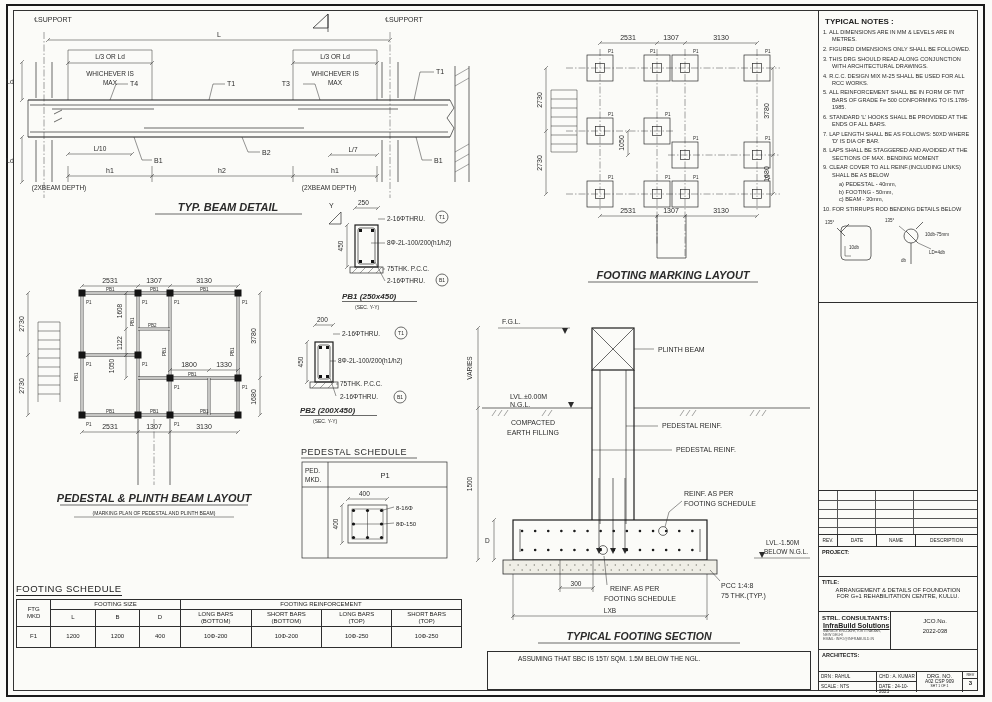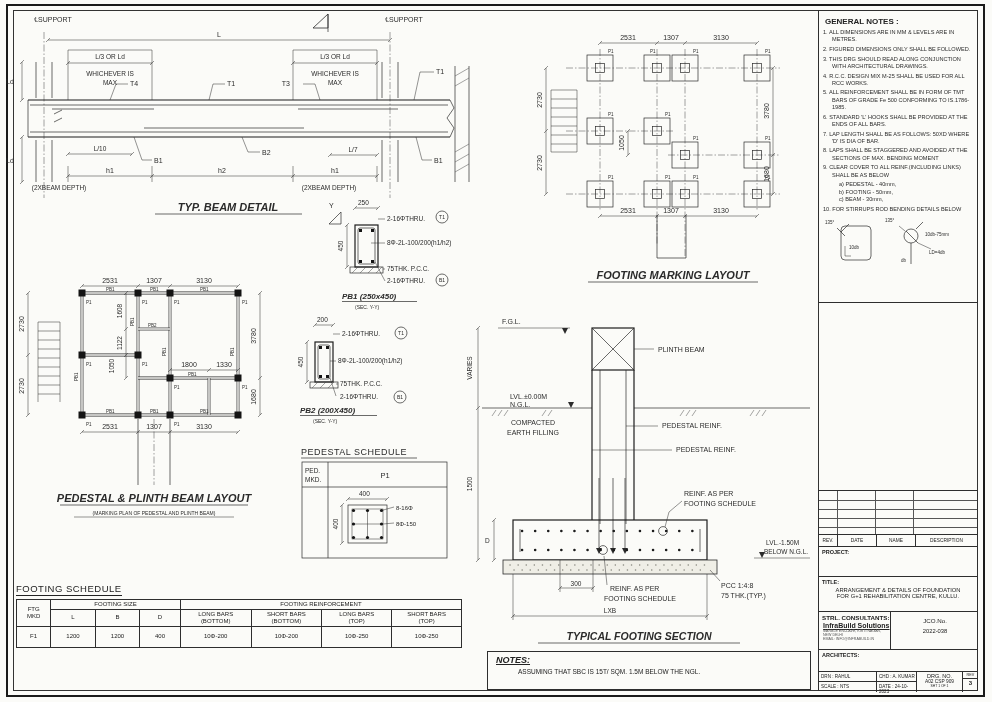--- a/index.html
+++ b/index.html
@@ -609,26 +609,25 @@
         <td>10Φ-200</td>
         <td>10Φ-200</td>
         <td>10Φ-250</td>
         <td>10Φ-250</td>
       </tr>
     </tbody>
       </table>
   </div>
 
   <div class="box" style="left:487px;top:651px;width:324px;height:39px;border-width:1.2px">
-    <div class="t8 b i underl" style="font-size:9px;margin:3px 0 0 8px">NOTES:</div>
     <div style="font-size:6.5px;margin:3px 0 0 30px">ASSUMING THAT SBC IS 15T/ SQM. 1.5M BELOW THE NGL.</div>
   </div>
 
   <div class="box" style="left:818px;top:10px;width:160px;height:293px;padding:2px 4px;overflow:hidden">
-    <div class="gn-title">GENERAL NOTES :</div>
+    <div class="gn-title">TYPICAL NOTES :</div>
     <div class="gn-item">1. ALL DIMENSIONS ARE IN MM &amp; LEVELS ARE IN METRES.</div>
     <div class="gn-item">2. FIGURED DIMENSIONS ONLY SHALL BE FOLLOWED.</div>
     <div class="gn-item">3. THIS DRG SHOULD READ ALONG CONJUNCTION WITH ARCHITECTURAL DRAWINGS.</div>
     <div class="gn-item">4. R.C.C. DESIGN MIX M-25 SHALL BE USED FOR ALL RCC WORKS.</div>
     <div class="gn-item">5. ALL REINFORCEMENT SHALL BE IN FORM OF TMT BARS OF GRADE Fe 500 CONFORMING TO IS.1786-1985.</div>
     <div class="gn-item">6. STANDARD 'L' HOOKS SHALL BE PROVIDED AT THE ENDS OF ALL BARS.</div>
     <div class="gn-item">7. LAP LENGTH SHALL BE AS FOLLOWS: 50XD WHERE 'D' IS DIA OF BAR.</div>
     <div class="gn-item">8. LAPS SHALL BE STAGGERED AND AVOIDED AT THE SECTIONS OF MAX. BENDING MOMENT</div>
     <div class="gn-item">9. CLEAR COVER TO ALL REINF.(INCLUDING LINKS) SHALL BE AS BELOW</div>
     <div class="gn-sub">a) PEDESTAL - 40mm,</div>

